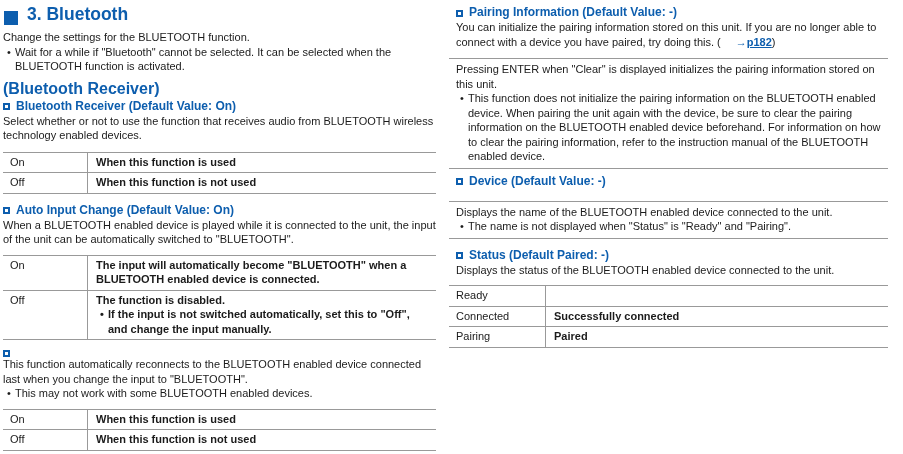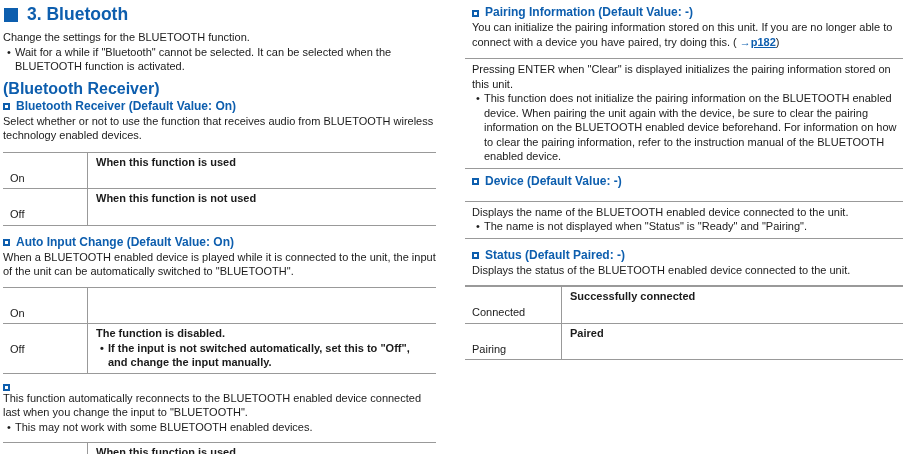--- a/index.html
+++ b/index.html
@@ -10,26 +10,26 @@
   *{box-sizing:border-box;}
   html,body{margin:0;padding:0;}
   body{
     width:903px;height:454px;background:#fff;
     font-family:"Liberation Sans","DejaVu Sans",sans-serif;
     color:var(--ink);
   }
   .page{position:relative;width:903px;height:454px;overflow:hidden;background:#fff;}
   .col{position:absolute;top:0;}
   .col-left{left:3px;width:433px;}
-  .col-right{left:472px;width:432px;}
+  .col-right{left:456px;width:432px;}
 
   p.body{margin:0;font-size:11px;line-height:14.5px;}
 
   .page-title{
-    display:flex;align-items:center;gap:9px;
+    display:flex;align-items:flex-end;gap:9px;
     margin:4px 0 5px 1px;color:var(--blue);
     font-size:17.5px;font-weight:bold;line-height:21px;
   }
   .sq-fill{width:14px;height:14px;background:var(--blue);flex:none;}
 
   .sec-head{
     display:flex;align-items:center;gap:6px;margin:0;
     color:var(--blue);font-size:12px;font-weight:bold;line-height:15px;
   }
   .sq-open{width:7px;height:7px;border:2px solid var(--blue);flex:none;margin-top:1px;}
@@ -39,32 +39,32 @@
   .bullet{display:flex;font-size:11px;line-height:14.5px;}
   .bullet-marker{flex:none;width:12px;text-align:center;}
   .bullet-text{flex:1;}
 
   .tbl{
     border-top:1px solid var(--rule);border-bottom:1px solid var(--rule);
     font-size:11px;line-height:14.5px;
   }
   .trow{display:flex;}
   .trow + .trow{border-top:1px solid var(--rule);justify-content:flex-end;}
-  .cell-key{flex:none;border-right:1px solid var(--rule);padding:18px 4px 3px 7px;}
+  .cell-key{flex:none;border-right:1px solid var(--rule);padding:2px 4px 3px 7px;}
   .col-left .cell-key{width:85px;}
   .col-right .cell-key{width:97px;}
   .cell-val{flex:1;padding:2px 6px 3px 8px;font-weight:bold;}
 
   .notebox{
     border-top:1px solid var(--rule);border-bottom:1px solid var(--rule);
     padding:3px 6px 4px 7px;font-size:11px;line-height:14.5px;
   }
   .col-right .outdent{margin-left:-7px;}
 
-  .page-link{color:var(--blue);font-weight:bold;text-decoration:none;margin-left:3px;}
+  .page-link{color:var(--blue);font-weight:bold;text-decoration:none;margin-left:15px;}
   .page-link .link-num{text-decoration:underline;}
 
   .mt1{margin-top:1px}.mt2{margin-top:2px}.mt3{margin-top:3px}.mt4{margin-top:12px}
   .mt5{margin-top:5px}.mt7{margin-top:7px}.mt8{margin-top:8px}.mt9{margin-top:9px}
 </style>
 </head>
 <body>
 
 <div class="page">
 
@@ -103,20 +103,21 @@
 
     <h2 class="sec-head mt9">
       <span class="sq-open"></span>
       <span>Auto Input Change (Default Value: On)</span>
     </h2>
     <p class="body mt1">When a BLUETOOTH enabled device is played while it is connected to the unit, the input of the unit can be automatically switched to "BLUETOOTH".</p>
 
     <div class="tbl mt8">
       <div class="trow">
         <div class="cell-key">On</div>
+        <div class="cell-val">The input will automatically become "BLUETOOTH" when a BLUETOOTH enabled device is connected.</div>
       </div>
       <div class="trow">
         <div class="cell-key">Off</div>
         <div class="cell-val">
           <div>The function is disabled.</div>
           <div class="bullet">
             <span class="bullet-marker">•</span>
             <span class="bullet-text">If the input is not switched automatically, set this to "Off", and change the input manually.</span>
           </div>
         </div>
@@ -175,20 +176,21 @@
     </div>
 
     <h2 class="sec-head mt9">
       <span class="sq-open"></span>
       <span>Status (Default Paired: -)</span>
     </h2>
     <p class="body mt1">Displays the status of the BLUETOOTH enabled device connected to the unit.</p>
 
     <div class="tbl outdent mt8">
       <div class="trow">
+        <div class="cell-key">Ready</div>
       </div>
       <div class="trow">
         <div class="cell-key">Connected</div>
         <div class="cell-val">Successfully connected</div>
       </div>
       <div class="trow">
         <div class="cell-key">Pairing</div>
         <div class="cell-val">Paired</div>
       </div>
     </div>

